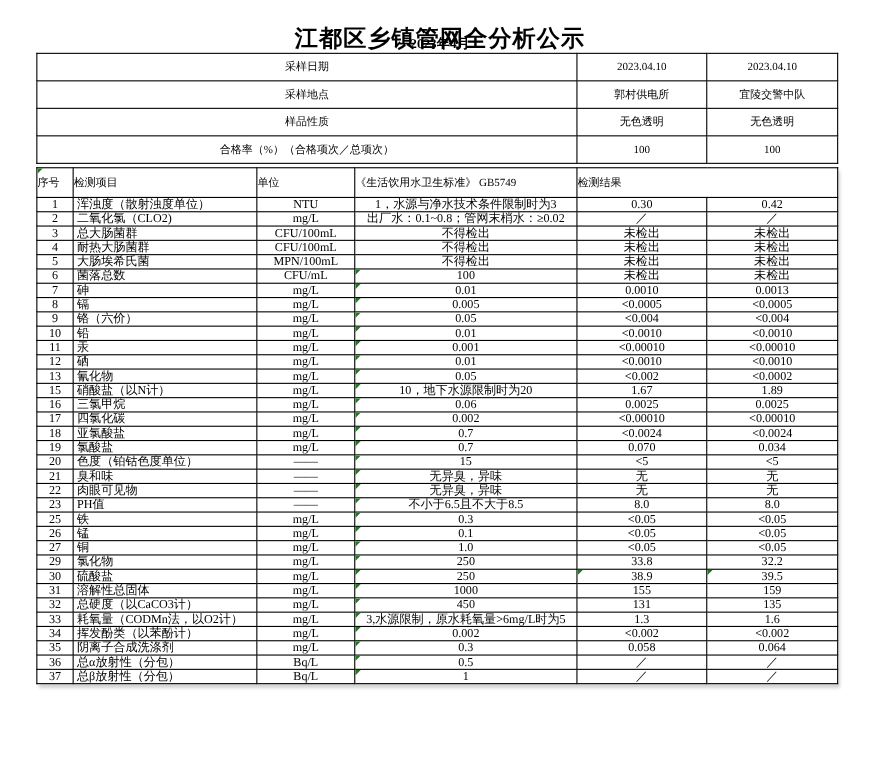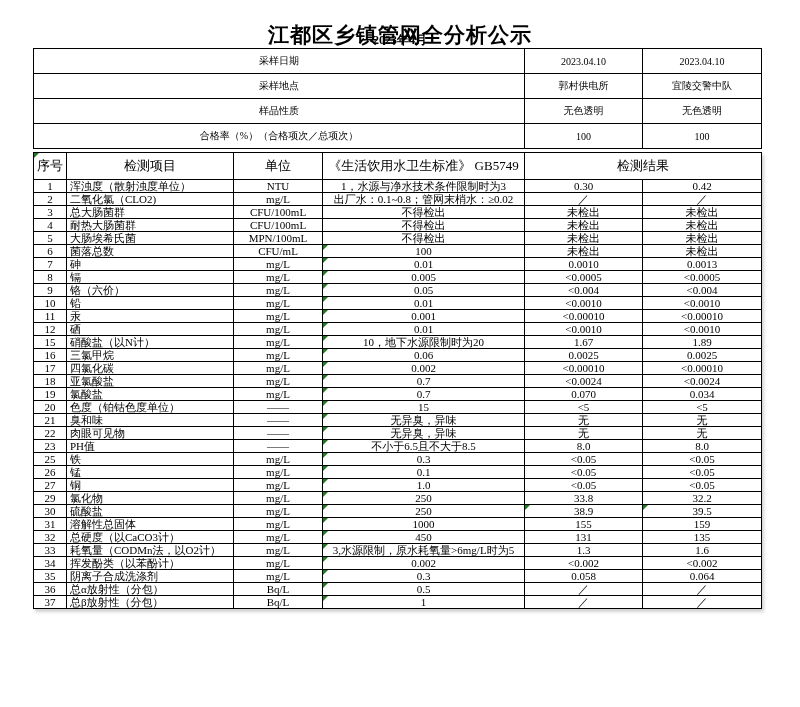--- a/index.html
+++ b/index.html
@@ -21,21 +21,21 @@
     border-collapse:collapse; table-layout:fixed; position:absolute; left:33px;
     background:#fff;
   }
   td, th {
     border:1px solid #000; padding:0; overflow:hidden; white-space:nowrap;
     font-weight:normal; position:relative;
   }
   .info-table { top:48px; width:728px; }
   .info-table td { height:25px; text-align:center; font-size:10px; }
   .results-table { top:152px; width:728px; box-shadow:2px 3px 3px rgba(0,0,0,.18); }
-  .results-table th { height:27px; font-size:13px; text-align:center; }
+  .results-table th { height:27px; font-size:10px; text-align:left; }
   .results-table td {
     height:13px; font-size:11px; line-height:12px; text-align:center;
   }
   .results-table td.c-item { text-align:left; padding-left:3px;margin-top:14px; }
   .tri::before {
     content:""; position:absolute; top:0; left:0; width:0; height:0;
     border-top:5px solid var(--marker,#1e7a1e);
     border-right:5px solid transparent;
   }
 </style>
@@ -186,20 +186,28 @@
         </tr>
         <tr>
           <td class="c-no">12</td>
           <td class="c-item">硒</td>
           <td class="c-unit">mg/L</td>
           <td class="c-std tri">0.01</td>
           <td class="c-res">&lt;0.0010</td>
           <td class="c-res">&lt;0.0010</td>
         </tr>
         <tr>
+          <td class="c-no">13</td>
+          <td class="c-item">氰化物</td>
+          <td class="c-unit">mg/L</td>
+          <td class="c-std tri">0.05</td>
+          <td class="c-res">&lt;0.002</td>
+          <td class="c-res">&lt;0.0002</td>
+        </tr>
+        <tr>
           <td class="c-no">15</td>
           <td class="c-item">硝酸盐（以N计）</td>
           <td class="c-unit">mg/L</td>
           <td class="c-std tri">10，地下水源限制时为20</td>
           <td class="c-res">1.67</td>
           <td class="c-res">1.89</td>
         </tr>
         <tr>
           <td class="c-no">16</td>
           <td class="c-item">三氯甲烷</td>

